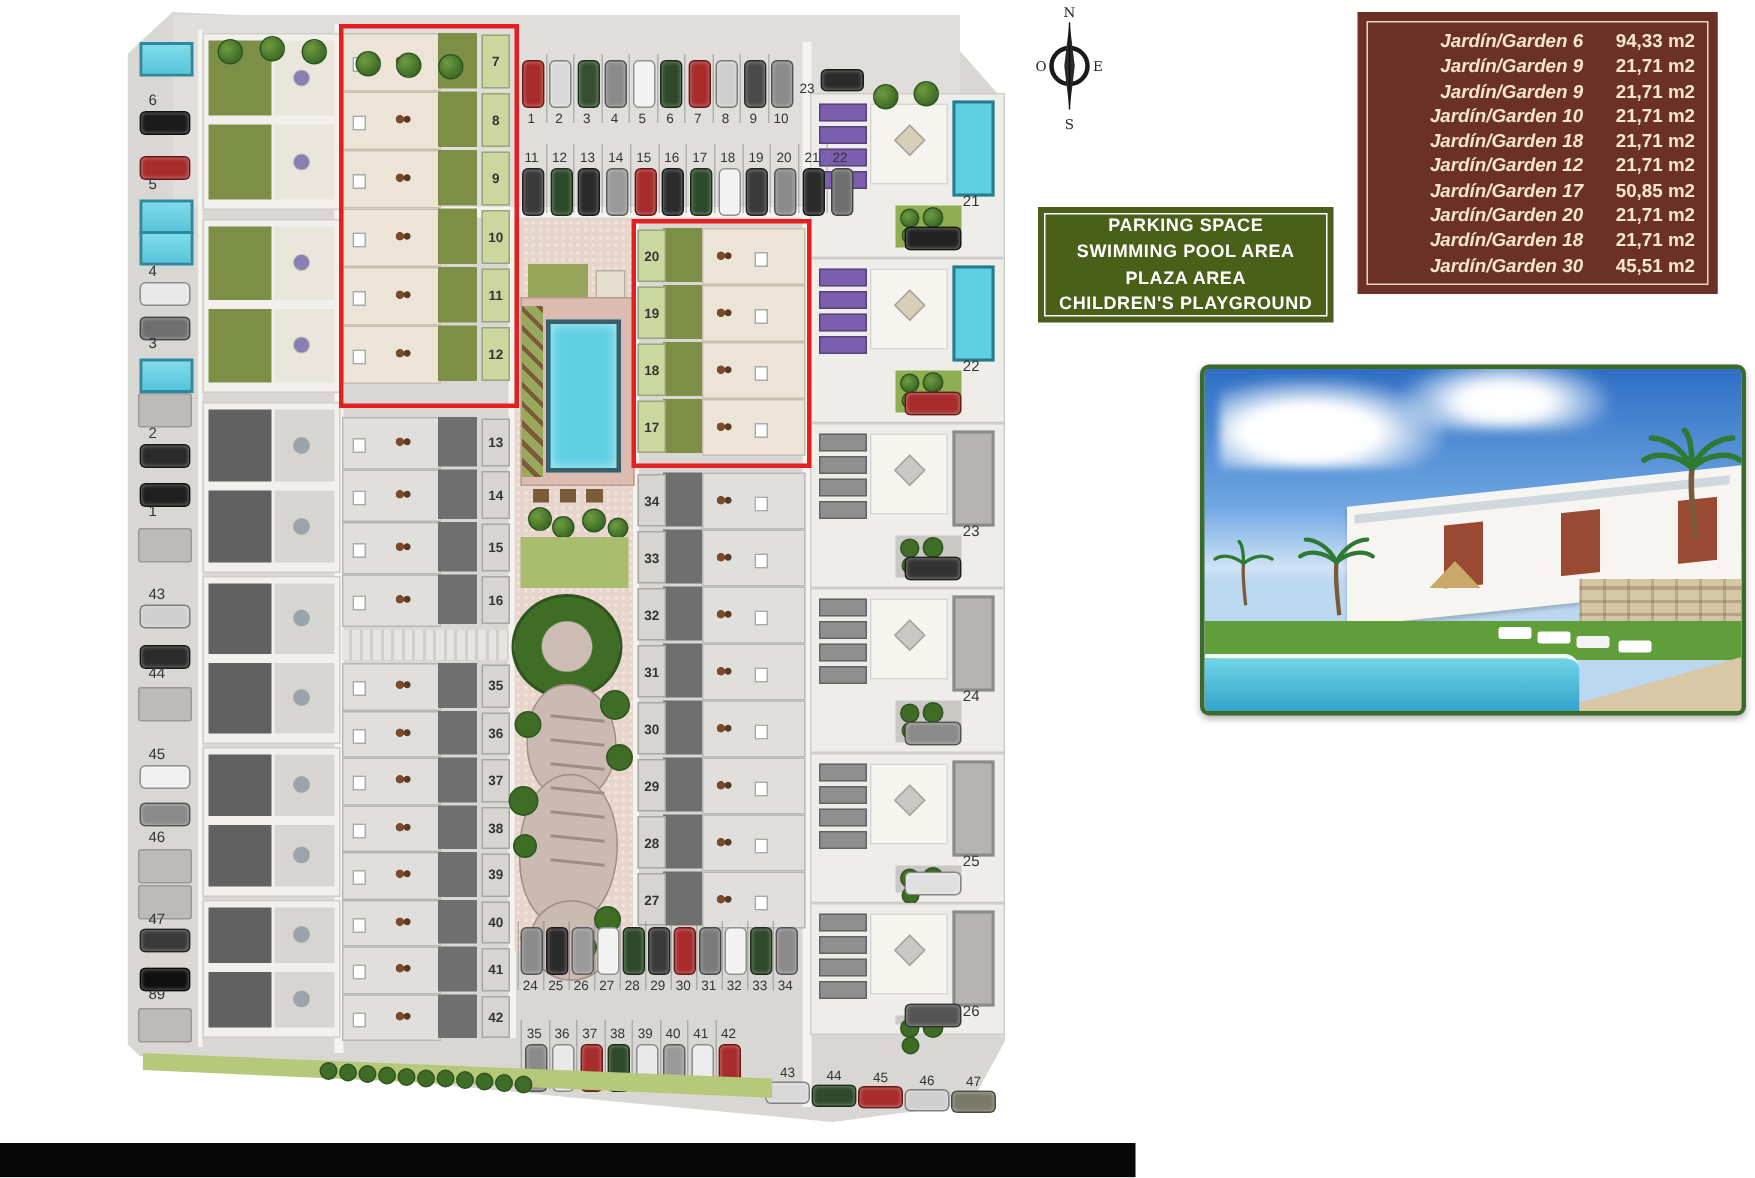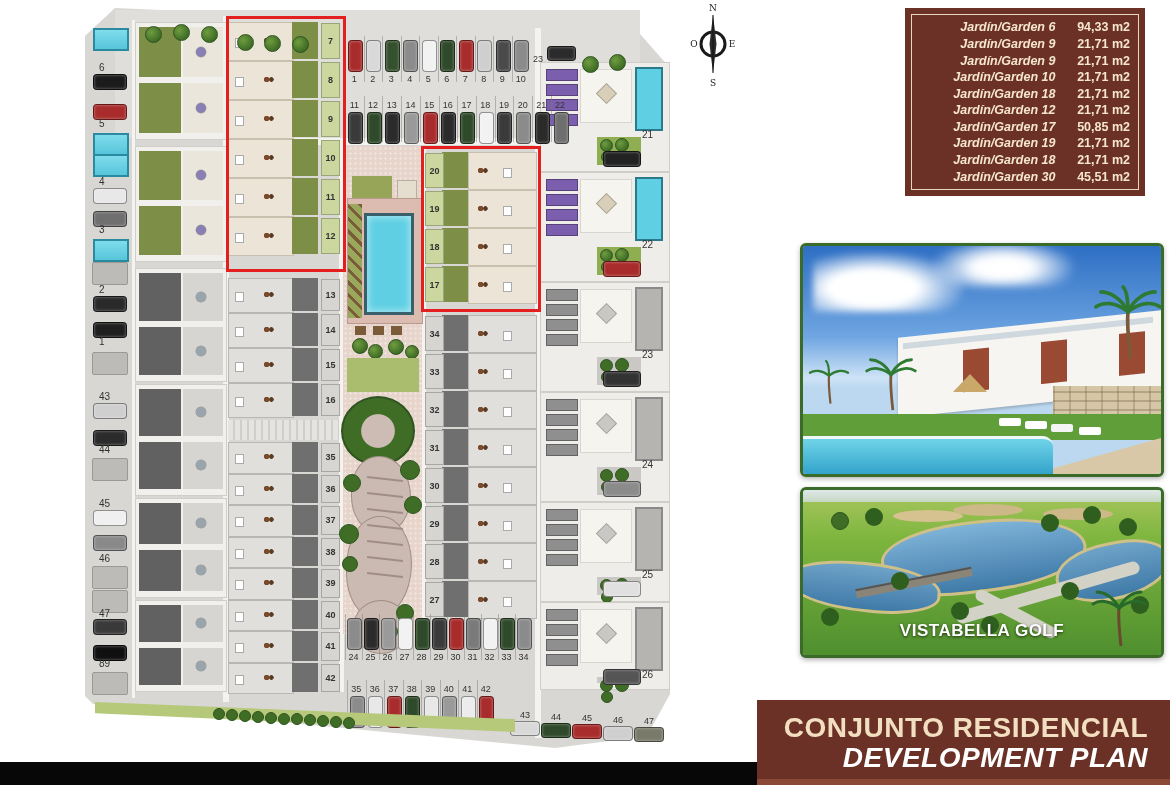--- a/index.html
+++ b/index.html
@@ -759,34 +759,42 @@
         </div>
         <div class="gt-row">
           <div class="gt-label">Jardín/Garden 12</div>
           <div class="gt-value">21,71 m2</div>
         </div>
         <div class="gt-row">
           <div class="gt-label">Jardín/Garden 17</div>
           <div class="gt-value">50,85 m2</div>
         </div>
         <div class="gt-row">
-          <div class="gt-label">Jardín/Garden 19</div>
+          <div class="gt-label">Jardín/Garden 20</div>
           <div class="gt-value">21,71 m2</div>
         </div>
         <div class="gt-row">
           <div class="gt-label">Jardín/Garden 18</div>
           <div class="gt-value">21,71 m2</div>
         </div>
         <div class="gt-row">
           <div class="gt-label">Jardín/Garden 30</div>
           <div class="gt-value">45,51 m2</div>
         </div>
       </div>
   </div>
 
+  <div class="abs" id="amenities">
+    <div class="inner" id="amenities-lines">
+        <div class="amen-line">PARKING SPACE</div>
+        <div class="amen-line">SWIMMING POOL AREA</div>
+        <div class="amen-line">PLAZA AREA</div>
+        <div class="amen-line">CHILDREN'S PLAYGROUND</div>
+      </div>
+  </div>
 
   <div class="abs photo-frame" id="photo-pool">
     <div class="abs" style="left:0;top:0;width:358px;height:228px;background:linear-gradient(180deg,#2e6fc4 0%,#6fa6e2 40%,#cfe3f6 58%,#bcd8f0 62%);"></div>
     <div class="abs" style="left:10px;top:6px;width:150px;height:60px;background:radial-gradient(ellipse at 40% 60%,#ffffff 35%,rgba(255,255,255,0) 75%);filter:blur(3px);"></div>
     <div class="abs" style="left:130px;top:-6px;width:140px;height:46px;background:radial-gradient(ellipse at 50% 60%,#ffffff 30%,rgba(255,255,255,0) 75%);filter:blur(4px);"></div>
     <div class="abs" style="left:95px;top:78px;width:263px;height:80px;background:#f6f5f2;transform:skewY(-6deg);box-shadow:0 2px 3px rgba(0,0,0,.2);"></div>
     <div class="abs" style="left:120px;top:96px;width:238px;height:42px;transform:skewY(-6deg);background:repeating-linear-gradient(90deg,rgba(0,0,0,0) 0 40px,#9a4a32 40px 66px,rgba(0,0,0,0) 66px 78px);"></div>
     <div class="abs" style="left:100px;top:84px;width:250px;height:6px;transform:skewY(-6deg);background:#cfd8de;"></div>
     <div class="abs" style="left:250px;top:140px;width:108px;height:52px;background:#d5c6a6;background-image:repeating-linear-gradient(0deg,rgba(120,100,70,.35) 0 2px,transparent 2px 9px),repeating-linear-gradient(90deg,rgba(120,100,70,.3) 0 2px,transparent 2px 16px);"></div>
     <div class="abs" style="left:0;top:168px;width:358px;height:26px;background:#5f9e38;"></div>
@@ -816,42 +824,15 @@
     <svg class="abs" style="left:4px;top:104px;" width="44" height="66" viewBox="0 0 60 60">
         <path d="M32 58 C30 40 29 30 30 20" stroke="#7a5a3a" stroke-width="3" fill="none"></path>
         <g stroke="#2f7a33" stroke-width="3" fill="none" stroke-linecap="round">
           <path d="M30 20 C20 12 10 12 4 16"></path>
           <path d="M30 20 C40 12 50 12 56 16"></path>
           <path d="M30 20 C30 6 28 2 26 0"></path>
         </g>
       </svg>
   </div>
 
-  <div class="abs photo-frame" id="photo-golf">
-    <div class="abs" style="left:0;top:0;width:358px;height:165px;background:linear-gradient(180deg,#a9c65e 0%,#7db53e 30%,#4f8f2e 100%);"></div>
-    <div class="abs" style="left:0;top:0;width:358px;height:12px;background:linear-gradient(180deg,#dfe8ea,#c6d8c2);"></div>
-    <div class="abs" style="left:150px;top:14px;width:70px;height:12px;background:#cdb887;border-radius:50%;box-shadow:90px 4px 0 #cdb887,-60px 6px 0 #d6c290;"></div>
-    <div class="abs" style="left:78px;top:30px;width:200px;height:66px;background:linear-gradient(180deg,#7fb3d8,#3f7aa8);border:3px solid #cfc088;border-radius:48% 60% 55% 45%;transform:rotate(-7deg);"></div>
-    <div class="abs" style="left:-18px;top:72px;width:150px;height:44px;background:linear-gradient(180deg,#6fa3c8,#3f7aa8);border:3px solid #cfc088;border-radius:50% 55% 45% 60%;transform:rotate(5deg);"></div>
-    <div class="abs" style="left:252px;top:52px;width:110px;height:52px;background:linear-gradient(180deg,#6fa3c8,#3f7aa8);border:3px solid #cfc088;border-radius:55% 45% 60% 50%;transform:rotate(-10deg);"></div>
-    <div class="abs" style="left:52px;top:88px;width:118px;height:7px;background:#8a8578;border-top:2px solid #555;transform:rotate(-11deg);"></div>
-    <div class="abs" style="left:150px;top:96px;width:190px;height:13px;background:#d2d2c6;border-radius:8px;transform:rotate(-16deg);"></div>
-    <div class="abs" style="left:168px;top:118px;width:90px;height:12px;background:#d2d2c6;border-radius:8px;transform:rotate(28deg);"></div>
-    <div class="abs bush" style="left:28px;top:22px;width:16px;height:16px;box-shadow:34px -4px 0 #2f5f1f,210px 2px 0 #2f5f1f,252px -6px 0 #2f5f1f,288px 6px 0 #2f5f1f,120px 90px 0 #2f5f1f,150px 104px 0 #2f5f1f,60px 60px 0 #2f5f1f,230px 70px 0 #2f5f1f,300px 84px 0 #2f5f1f,-10px 96px 0 #2f5f1f;"></div>
-    <svg class="abs" style="left:286px;top:96px;" width="60" height="64" viewBox="0 0 60 60">
-        <path d="M32 58 C30 40 29 30 30 20" stroke="#6a4a2f" stroke-width="3" fill="none"></path>
-        <g stroke="#276a2b" stroke-width="3" fill="none" stroke-linecap="round">
-          <path d="M30 20 C20 12 10 12 4 16"></path>
-          <path d="M30 20 C40 12 50 12 56 16"></path>
-          <path d="M30 20 C24 8 14 4 8 4"></path>
-          <path d="M30 20 C36 8 46 4 52 4"></path>
-        </g>
-      </svg>
-    <div class="caption">VISTABELLA GOLF</div>
-  </div>
 
   <div class="abs" id="bottom-bar"></div>
-  <div class="abs" id="banner">
-    <div class="banner-l1">CONJUNTO RESIDENCIAL</div>
-    <div class="banner-l2">DEVELOPMENT PLAN</div>
-    <div id="banner-strip"></div>
-  </div>
 </div>
 
 </body></html>

